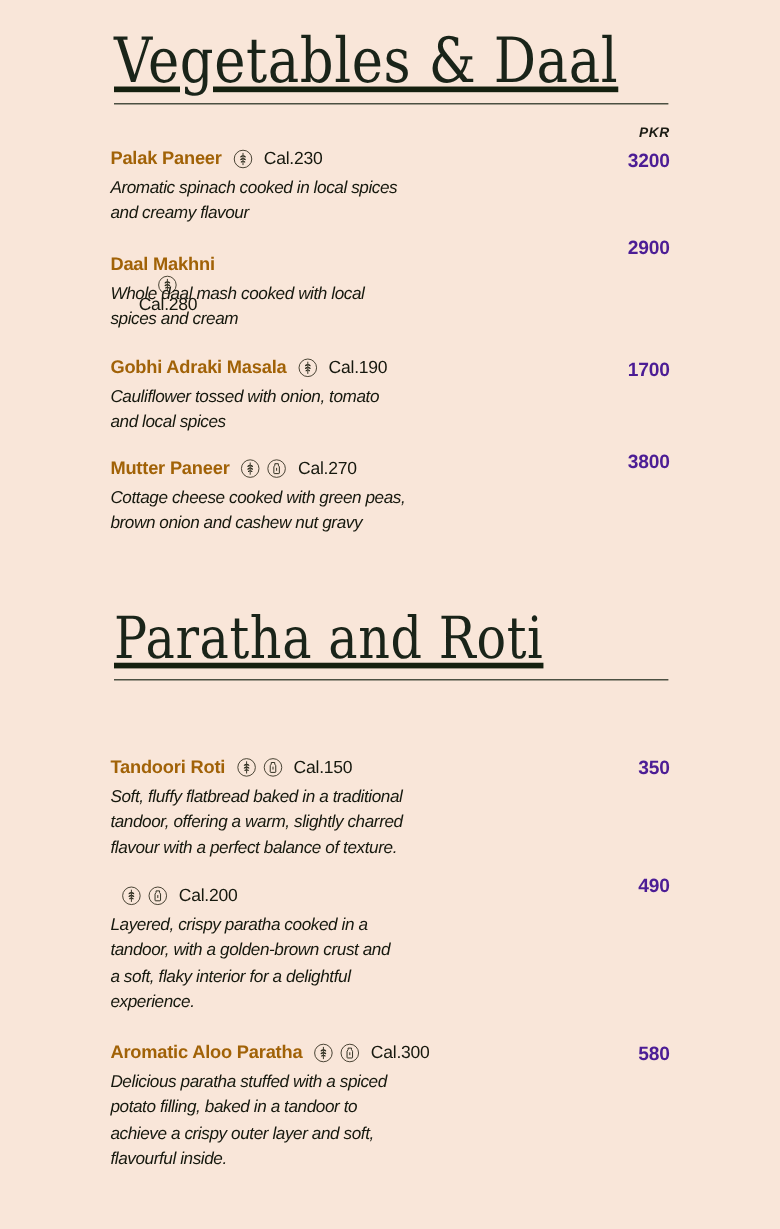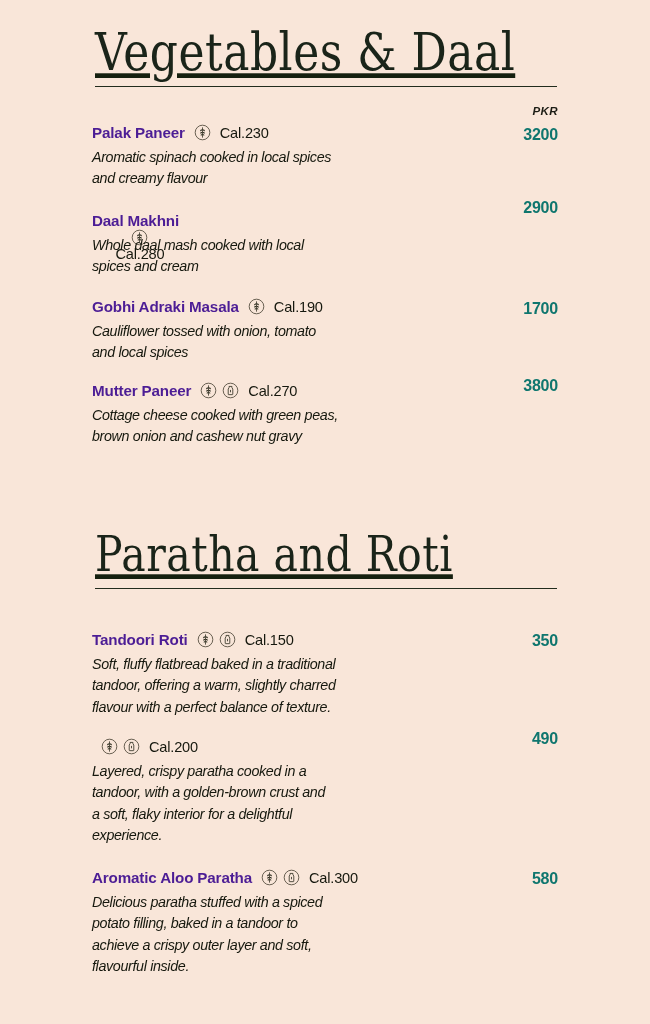--- a/index.html
+++ b/index.html
@@ -76,21 +76,21 @@
     position: absolute;
     left: 92px;
     display: flex;
     align-items: center;
     white-space: nowrap;
   }
   .item-name {
     font-size: 15.2px;
     font-weight: 700;
     letter-spacing: -0.15px;
-    color: #4c1d95;
+    color: #a16207;
   }
   .icons {
     display: inline-flex;
     align-items: center;
     margin-left: 9px;
   }
   .icons .ic + .ic { margin-left: 5px; }
 
   .ic {
     width: 17px;
@@ -119,21 +119,21 @@
     color: #16180e;
     white-space: pre-line;
   }
 
   .price {
     position: absolute;
     right: 92px;
     font-size: 16px;
     font-weight: 700;
     letter-spacing: -0.2px;
-    color: #0f766e;
+    color: #4c1d95;
     text-align: right;
   }
 </style>
 </head>
 <body>
 
 <div class="page">
 
   <div class="section" style="top:34px;">
     <div class="section-inner">
@@ -250,21 +250,21 @@
           </svg>
         </span>
       </span>
       <span class="cal">Cal.270</span>
     </div>
     <div class="desc" style="top:23px;">Cottage cheese cooked with green peas,
 brown onion and cashew nut gravy</div>
     <div class="price" style="top:-5px;">3800</div>
   </div>
 
-  <div class="section" style="top:538px;">
+  <div class="section" style="top:516px;">
     <div class="section-inner">
       <div class="section-title s2">Paratha and Roti</div>
       <hr class="section-rule" style="margin-top:9px;">
     </div>
   </div>
 
   <div class="item" style="top:631px;">
     <div class="item-name-row" style="top:0;">
       <span class="item-name">Tandoori Roti</span>
       <span class="icons">

